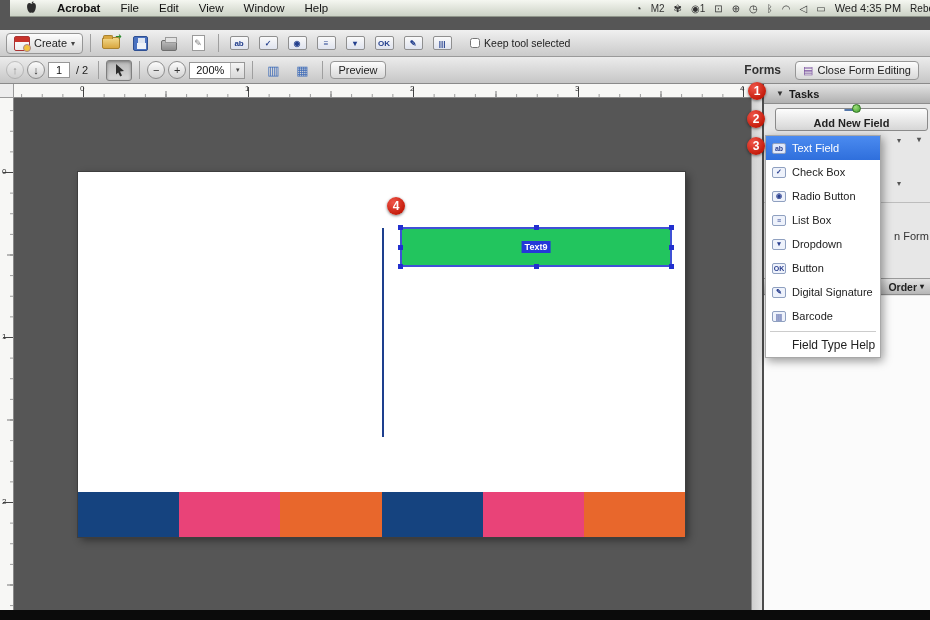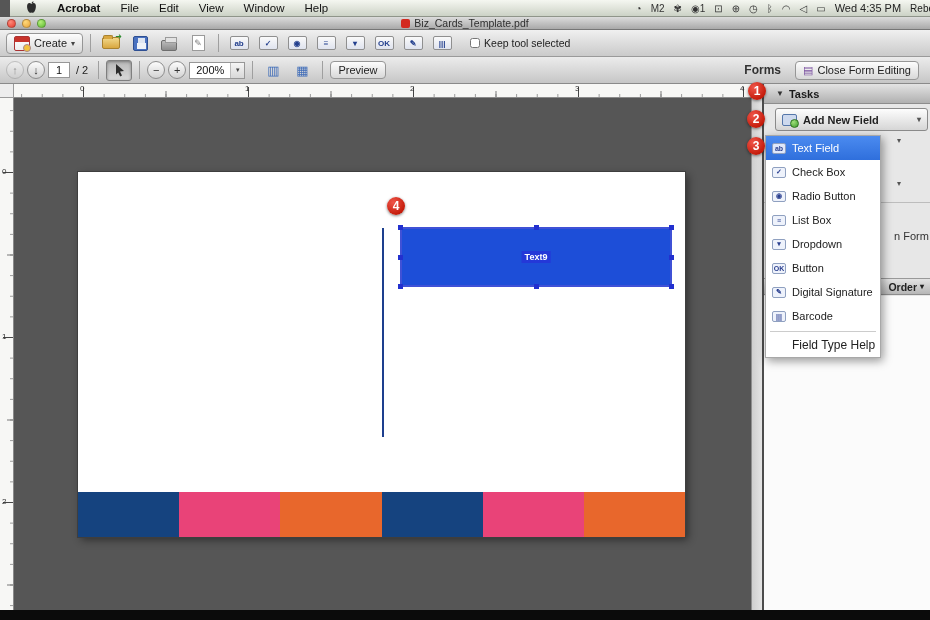--- a/index.html
+++ b/index.html
@@ -81,38 +81,38 @@
     background-repeat:repeat-y; }
   .vnum { position:absolute; left:2px; font-size:8px; color:#333; }
   .scrollbar { left:751px; top:84px; width:11px; height:526px; background:linear-gradient(90deg,#cfcfcf,#e4e4e4); border-left:1px solid #8f8f8f; }
 
   .page { left:78px; top:172px; width:607px; height:365px; background:#fff; box-shadow:0 0 0 1px #3e3e3e, 3px 3px 8px rgba(0,0,0,.45); }
   .vline { left:382px; top:228px; width:2px; height:209px; background:#1d3f8e; }
   .bars { left:78px; top:492px; width:607px; height:45px; display:flex; }
   .bars > div { flex:1; }
 
   
-  .field { left:400px; top:227px; width:272px; height:60px; background:#1d4ed8; border:2px solid #3f51d6; }
+  .field { left:400px; top:227px; width:272px; height:40px; background:#22c55e; border:2px solid #3f51d6; }
   .handle { position:absolute; width:5px; height:5px; background:#2230cf; }
   .fieldlabel { position:absolute; left:50%; top:50%; transform:translate(-50%,-50%); background:#2438d8; color:#fff; font-size:9px; font-weight:bold; padding:0 3px; line-height:12px; }
 
   
   .popup { left:406px; top:279px; width:194px; height:57px; background:#f3ef7c; border-radius:7px; box-shadow:1px 2px 6px rgba(0,0,0,.4); padding:5px 9px 4px; }
   .popup .plabel { font-size:10px; color:#111; margin-bottom:2px; }
   .popup input[type=text] { width:100%; height:15px; border:1px solid #6f8fc9; box-shadow:0 0 2px #9db8e2; font-size:10px; padding:0 2px; font-family:"Liberation Sans",sans-serif; }
   .popup .prow { display:flex; align-items:center; justify-content:space-between; margin-top:4px; font-size:10px; color:#111; }
   .popup .reqwrap { display:flex; align-items:center; gap:4px; }
   .popup .cb { width:9px; height:9px; background:#fff; border:1px solid #8a8a8a; border-radius:2px; }
   .popup .link { color:#2222cc; font-weight:bold; text-decoration:underline; }
 
   
   .panel { left:762px; top:84px; width:168px; height:526px; background:#e7e7e7; border-left:2px solid #4c4c4c; }
   .phead { position:absolute; left:0; top:0; right:0; height:20px; background:linear-gradient(#e3e3e3,#b0b0b0); border-bottom:1px solid #8d8d8d; display:flex; align-items:center; gap:5px; padding-left:12px; font-size:11px; font-weight:bold; color:#1a1a1a; }
   .phead .tri { font-size:8px; color:#333; }
-  .addbtn { position:absolute; left:11px; top:24px; width:153px; height:23px; border:1px solid #8a8a8a; border-radius:3px; background:linear-gradient(#fdfdfd,#d6d6d6); display:flex; align-items:center; gap:6px; padding:0 6px; font-size:11px; font-weight:bold; color:#222; }
+  .addbtn { position:absolute; left:11px; top:24px; width:153px; height:23px; border:1px solid #8a8a8a; border-radius:3px; background:linear-gradient(#fdfdfd,#d6d6d6); display:flex; align-items:center; gap:6px; padding:0 6px; font-size:11px; font-weight:bold; color:#222;flex-direction:column; }
   .addbtn .aicon { width:15px; height:12px; border:1px solid #5577aa; background:#cdd9ee; border-radius:2px; position:relative; }
   .addbtn .aicon::after { content:""; position:absolute; right:-3px; bottom:-3px; width:7px; height:7px; border-radius:50%; background:radial-gradient(circle at 35% 30%,#9fe07a,#3f9c2e); border:1px solid #2e7220; }
   .addbtn .acaret { margin-left:auto; font-size:8px; color:#555; }
   .ghost-caret { position:absolute; font-size:8px; color:#555; }
   .psep { position:absolute; left:0; right:0; top:118px; height:1px; background:#bdbdbd; }
   .nform { position:absolute; left:130px; top:146px; font-size:11px; color:#333; }
   .orderbar { position:absolute; left:0; right:0; top:194px; height:17px; background:linear-gradient(#e3e3e3,#b6b6b6); border-top:1px solid #999; border-bottom:1px solid #8d8d8d; display:flex; align-items:center; justify-content:flex-end; gap:3px; padding-right:6px; font-size:10.5px; font-weight:bold; color:#222; }
   .fieldsarea { position:absolute; left:0; right:0; top:212px; bottom:0; background:#fbfbfb; }
   .page2row { position:absolute; left:7px; top:232px; display:flex; align-items:center; gap:0; font-size:10.5px; font-weight:bold; color:#222; }
   .page2row .pgicon { width:9px; height:11px; background:#eef4fb; border:1px solid #7a9cc6; border-radius:1px; }
@@ -158,26 +158,20 @@
       <span class="sicon">◷</span>
       <span class="sicon">ᛒ</span>
       <span class="sicon">◠</span>
       <span class="sicon">◁</span>
       <span class="sicon">▭</span>
       <span class="mb-clock">Wed 4:35 PM</span>
       <span>Rebe</span>
     </span>
   </div>
 
-  <div class="abs titlebar">
-    <span class="tl red"></span>
-    <span class="tl yel"></span>
-    <span class="tl grn"></span>
-    <span class="title-text"><span class="pdficon"></span><span>Biz_Cards_Template.pdf</span></span>
-  </div>
 
   <div class="abs toolbar1">
     <span class="tbtn">
       <span class="icon-create"></span>
       <span>Create</span>
       <span class="caret">▾</span>
     </span>
     <span class="tsep"></span>
     <span class="iconbtn">
         <span class="icon-folder"></span>

